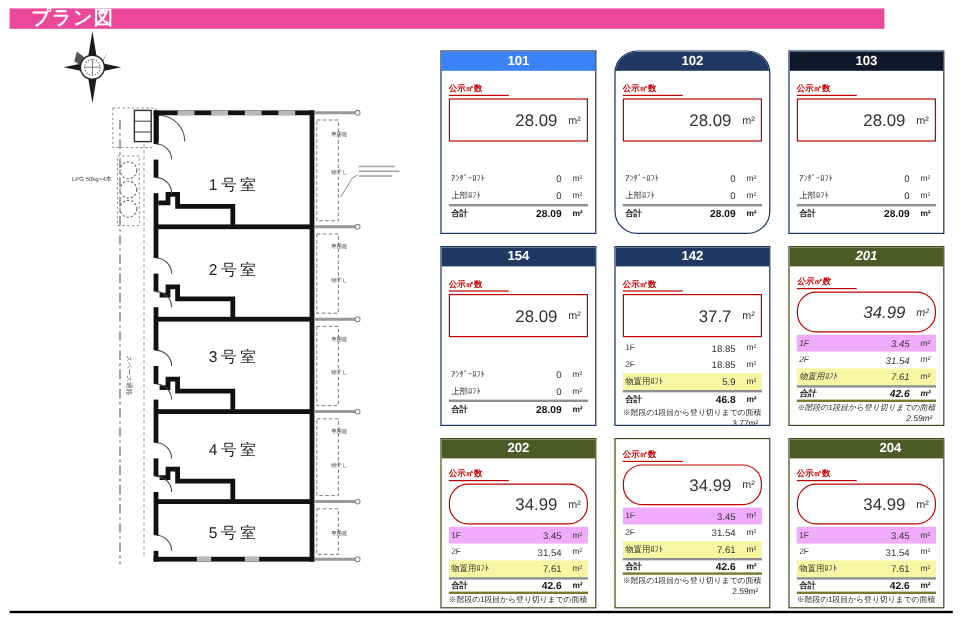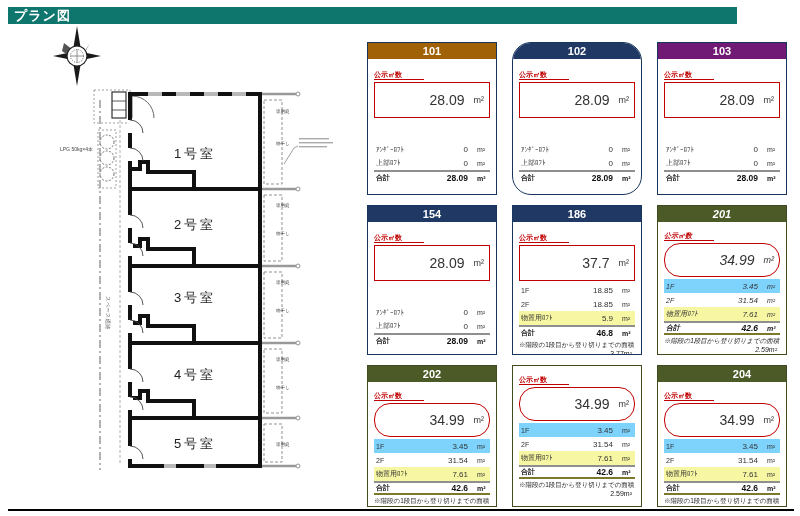--- a/index.html
+++ b/index.html
@@ -1,19 +1,19 @@
 <!DOCTYPE html>
 <html><head>
 <meta charset="utf-8">
 <style>
   html,body{margin:0;padding:0;}
   body{width:800px;height:516px;position:relative;background:#fff;overflow:hidden;
        font-family:"Liberation Sans",sans-serif;color:#222;}
-  .title-bar{position:absolute;left:8px;top:7px;width:729px;height:17px;background:#0f766e;
-       color:#fff;font-size:13px;font-weight:bold;line-height:17px;padding-left:6px;
+  .title-bar{position:absolute;left:8px;top:7px;width:729px;height:17px;background:#ec4899;
+       color:#fff;font-size:16px;font-weight:bold;line-height:17px;padding-left:18px;
        box-sizing:border-box;letter-spacing:1px;}
   .bottom-line{position:absolute;left:8px;top:509px;width:786px;height:2px;background:#000;}
   .plan-wrap{position:absolute;left:36px;top:12px;width:320px;height:482px;}
   .plan-wrap svg{font-family:"Liberation Sans",sans-serif;}
 
   .card-grid{position:absolute;left:367px;top:42px;display:grid;
        grid-template-columns:repeat(3,130px);grid-template-rows:153px 150px 142px;
        column-gap:15px;row-gap:10px;}
   .card{border:1px solid #17365d;background:#fff;box-sizing:border-box;overflow:hidden;}
   .card-header{height:16px;line-height:16px;text-align:center;color:#fff;
@@ -25,21 +25,21 @@
        align-items:center;justify-content:flex-end;gap:9px;padding-right:5px;
        font-size:14px;color:#333;box-sizing:border-box;}
   .area-unit{font-size:9px;}
   .rows{margin-top:2px;}
   .rows.spaced{margin-top:24px;}
   .row,.total-row{display:flex;align-items:center;font-size:8px;height:14px;
        padding:0 2px;color:#333;box-sizing:border-box;}
   .rl{flex:0 0 44px;text-align:left;font-size:7px;white-space:nowrap;overflow:hidden;}
   .rv{flex:1;text-align:right;padding-right:9px;}
   .ru{flex:0 0 11px;text-align:left;font-size:7px;}
-  .hl-blue{background:#7dd3fc;}
+  .hl-blue{background:#f0abfc;}
   .hl-yellow{background:#f7f7a3;}
   .total-row{font-weight:bold;border-top:2px solid #8f8f8f;font-size:8.5px;color:#111;}
   .theme-olive .total-row{border-bottom:2.5px solid #7a7a2a;}
   .theme-olive .card-body{padding-top:2px;}
   .theme-olive .area-label{margin-top:3px;}
   .theme-olive .area-box{height:34px;border-radius:16px;}
   .note{font-size:6.5px;line-height:1.3;margin-top:2px;color:#222;white-space:nowrap;}
   .note-value{display:block;text-align:right;font-size:7px;padding-right:3px;}
 </style>
 </head>
@@ -182,21 +182,21 @@
     <polyline points="248,152 258,136 262,134" fill="none" stroke="#888" stroke-width="0.8"></polyline>
     <rect x="263" y="126" width="30" height="1.4" fill="#aaa"></rect>
     <rect x="263" y="130" width="34" height="1.4" fill="#aaa"></rect>
     <rect x="263" y="134" width="28" height="1.4" fill="#aaa"></rect>
   </g>
 </svg>
 </div>
 
 <div class="card-grid">
     <div class="card theme-navy" style="border-color: rgb(23, 54, 93);">
-    <div class="card-header" style="background: #a16207;">101</div>
+    <div class="card-header" style="background: #3b82f6;">101</div>
     <div class="card-body">
       <span class="area-label">公示㎡数</span>
       <div class="area-box">
         <span class="area-value">28.09</span>
         <span class="area-unit">m²</span>
       </div>
       <div class="rows spaced">
           <div class="row">
             <span class="rl">ｱﾝﾀﾞｰﾛﾌﾄ</span>
             <span class="rv">0</span>
@@ -238,21 +238,21 @@
         </div>
       <div class="total-row">
         <span class="rl total-label">合計</span>
         <span class="rv total-value">28.09</span>
         <span class="ru total-unit">m²</span>
       </div>
       
     </div>
   </div>
     <div class="card theme-navy" style="border-color: rgb(23, 54, 93);">
-    <div class="card-header" style="background: #701a75;">103</div>
+    <div class="card-header" style="background: #0f172a;">103</div>
     <div class="card-body">
       <span class="area-label">公示㎡数</span>
       <div class="area-box">
         <span class="area-value">28.09</span>
         <span class="area-unit">m²</span>
       </div>
       <div class="rows spaced">
           <div class="row">
             <span class="rl">ｱﾝﾀﾞｰﾛﾌﾄ</span>
             <span class="rv">0</span>
@@ -294,21 +294,21 @@
         </div>
       <div class="total-row">
         <span class="rl total-label">合計</span>
         <span class="rv total-value">28.09</span>
         <span class="ru total-unit">m²</span>
       </div>
       
     </div>
   </div>
     <div class="card theme-navy" style="border-color: rgb(23, 54, 93);">
-    <div class="card-header" style="background: rgb(31, 56, 100);">186</div>
+    <div class="card-header" style="background: rgb(31, 56, 100);">142</div>
     <div class="card-body">
       <span class="area-label">公示㎡数</span>
       <div class="area-box">
         <span class="area-value">37.7</span>
         <span class="area-unit">m²</span>
       </div>
       <div class="rows">
           <div class="row">
             <span class="rl">1F</span>
             <span class="rv">18.85</span>

